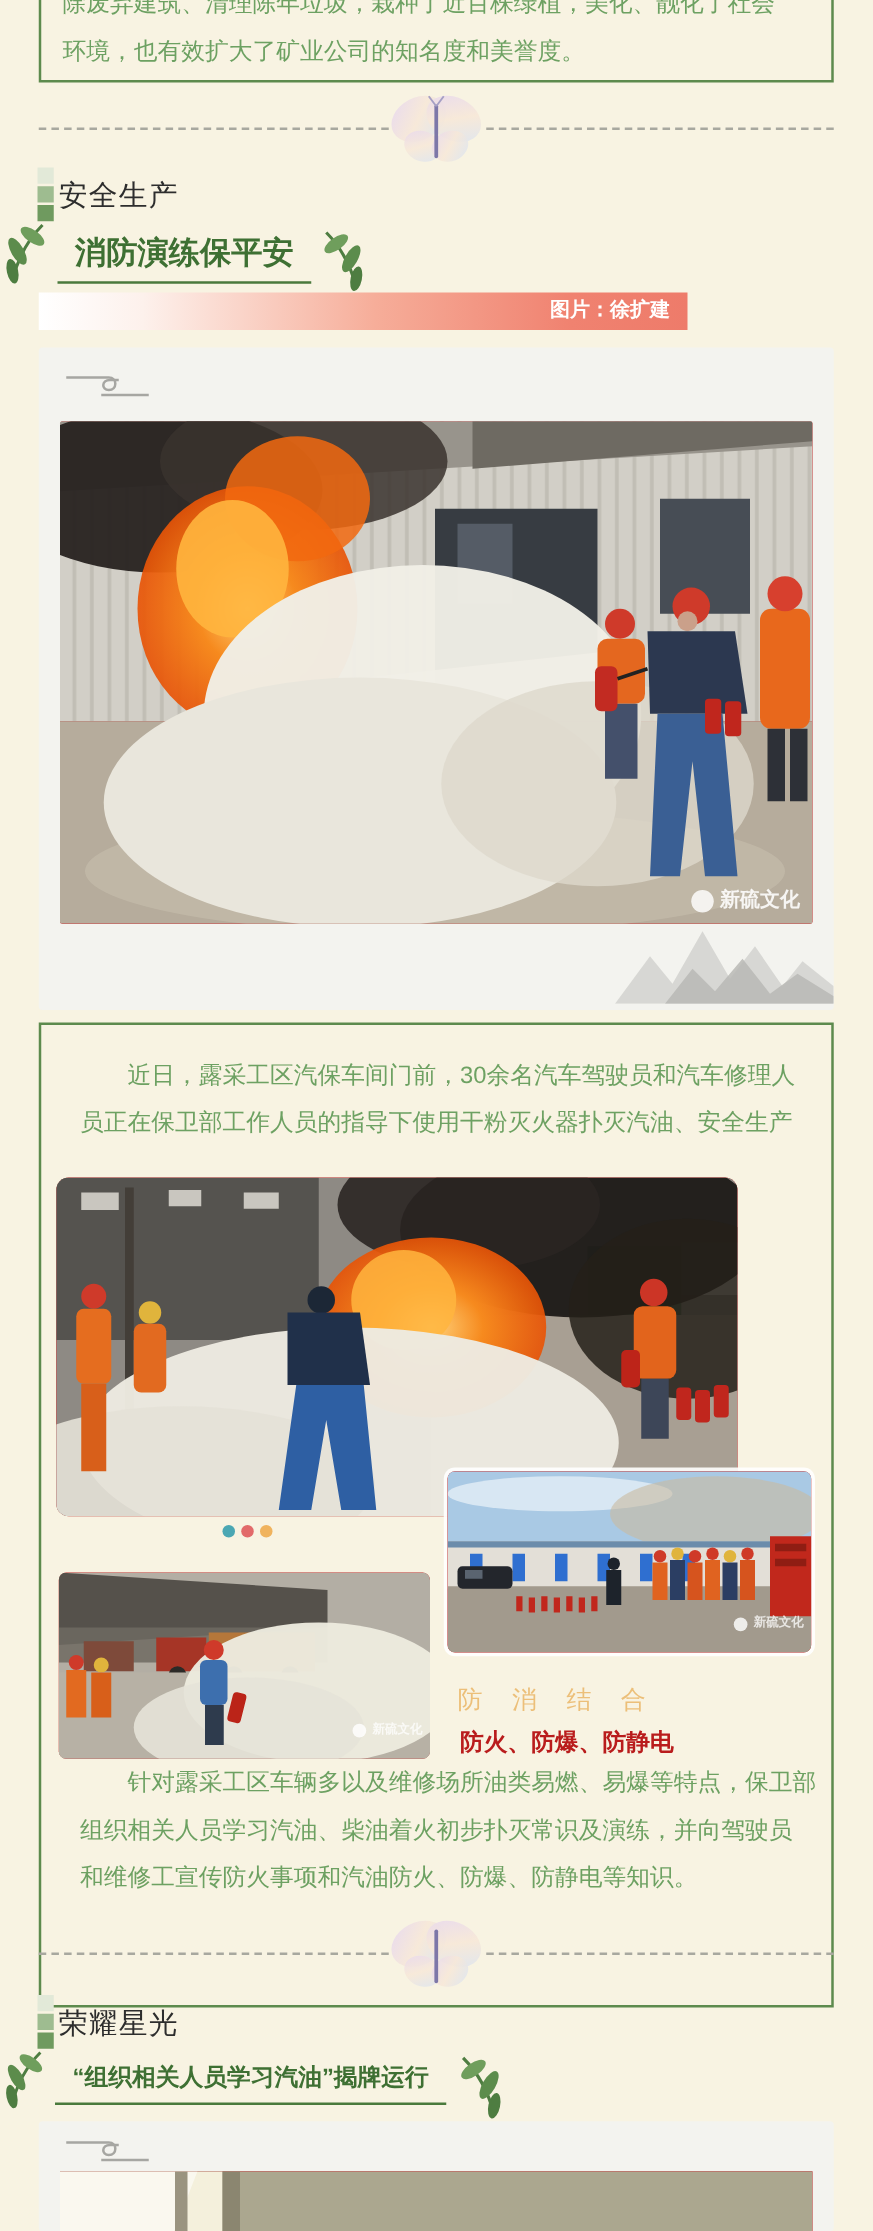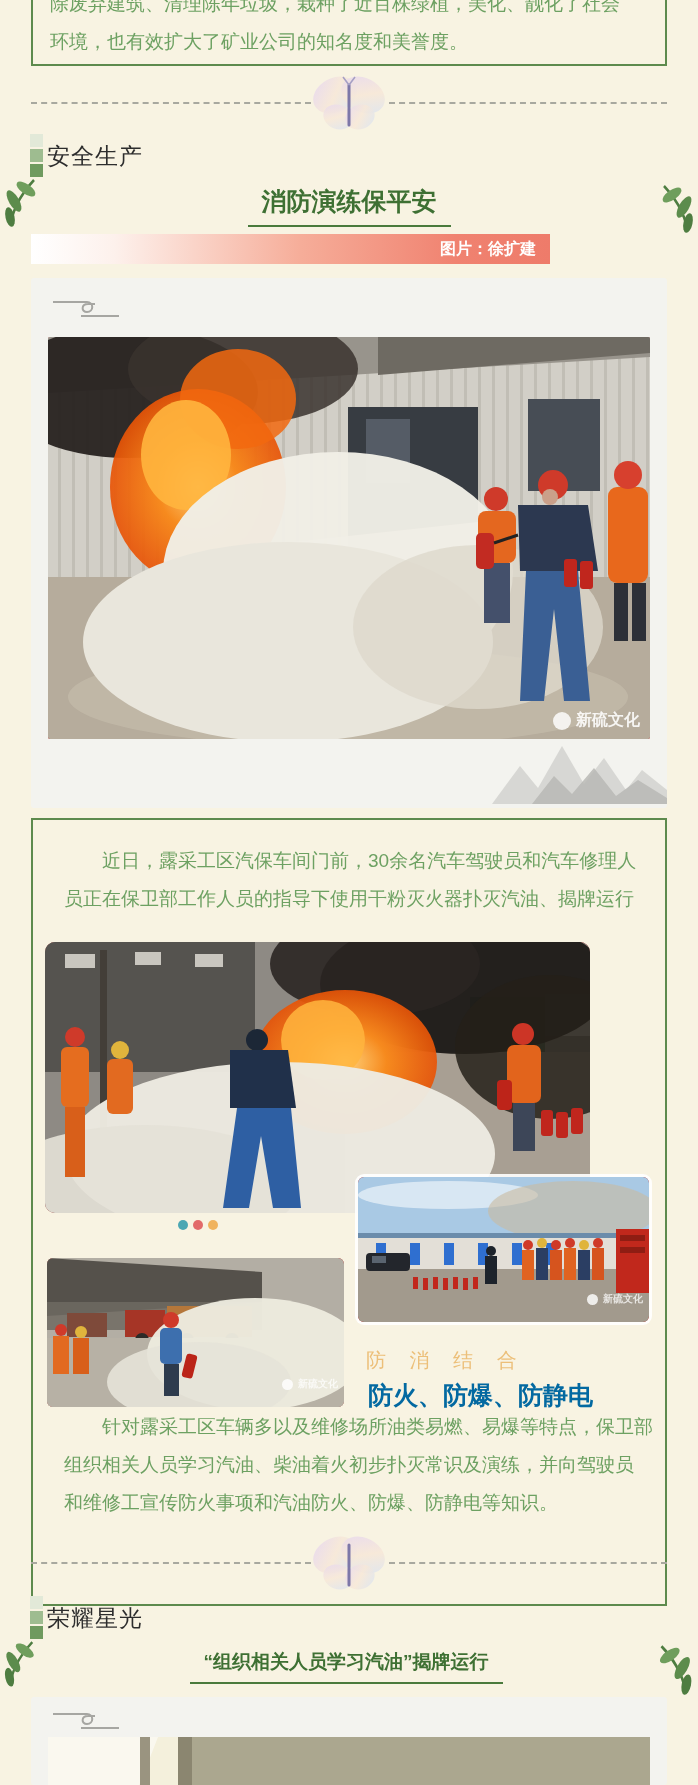--- a/index.html
+++ b/index.html
@@ -14,21 +14,21 @@
 
   
   .dash{position:absolute;border-top:2px dashed #a8a89f;height:0;}
   .butterfly{position:absolute;}
 
   
   .sq{position:absolute;width:13px;height:13px;}
   .sec-label{position:absolute;font-size:23px;font-weight:400;color:#2d2d2d;letter-spacing:1px;text-align:right;}
 
   
-  .headline-row{position:absolute;left:0;width:698px;display:flex;justify-content:space-between;align-items:center;gap:6px;}
+  .headline-row{position:absolute;left:0;width:698px;display:flex;justify-content:flex-start;align-items:center;gap:6px;}
   .headline{font-weight:700;color:#3e7033;border-bottom:2px solid #4a7a3c;padding:0 14px 7px;}
   .h1t{font-size:25px;}
   .h2t{font-size:19px;}
 
   .banner{position:absolute;left:31px;width:519px;height:30px;line-height:30px;
     background:linear-gradient(90deg,#ffffff 0%,#fdf1ec 16%,#f6ad99 52%,#f08270 82%,#ee7b6a 100%);
     color:#fff;font-size:16px;font-weight:700;text-align:right;padding-right:14px;}
 
   .card{position:absolute;left:31px;width:636px;background:#f3f3ef;border-radius:3px;overflow:hidden;}
 
@@ -38,21 +38,21 @@
 
   .wm{position:absolute;display:flex;align-items:center;gap:5px;color:rgba(255,255,255,.88);font-weight:700;}
   .wm .logo{display:inline-block;border-radius:50%;background:rgba(255,255,255,.82);}
   .wm-lg{right:10px;bottom:8px;font-size:16px;} .wm-lg .logo{width:18px;height:18px;}
   .wm-sm{right:6px;bottom:4px;font-size:10px;color:rgba(255,255,255,.75);} .wm-sm .logo{width:11px;height:11px;}
 
   .dots{position:absolute;display:flex;gap:5px;}
   .dot{width:10px;height:10px;border-radius:50%;}
 
   .cap-title{position:absolute;font-size:20px;letter-spacing:9px;color:#ecbf79;}
-  .cap-sub{position:absolute;font-size:25px;font-weight:700;color:#0369a1;}
+  .cap-sub{position:absolute;font-size:19px;font-weight:700;color:#b91c1c;}
 </style>
 </head>
 <body>
 
 <div class="page">
 
   <svg width="0" height="0" style="position:absolute">
     <defs>
       <radialGradient id="flame">
           <stop offset="0" stop-color="#ffd27a"></stop>
@@ -171,21 +171,21 @@
       <svg width="175" height="72" viewBox="0 0 175 72">
         <path d="M0 72 L28 34 L46 56 L70 14 L92 52 L112 26 L134 58 L150 38 L175 58 V72 Z" fill="#d4d4d0" opacity=".9"></path>
         <path d="M40 72 L62 44 L80 62 L102 36 L124 64 L146 48 L175 66 V72 Z" fill="#b9b9b5" opacity=".85"></path>
       </svg>
     </span>
   </div>
 
   <div class="gbox indent" style="left:31px;top:818px;width:636px;height:788px;">
     <div class="abs" style="left:31px;top:22px;right:18px;">
       <div class="line">近日，露采工区汽保车间门前，30余名汽车驾驶员和汽车修理人</div>
-      <div class="line">员正在保卫部工作人员的指导下使用干粉灭火器扑灭汽油、揭牌运行</div>
+      <div class="line">员正在保卫部工作人员的指导下使用干粉灭火器扑灭汽油、安全生产</div>
     </div>
 
     <div class="photo r10" style="left:12px;top:122px;width:545px;height:271px;">
       <svg width="545" height="271" viewBox="0 0 545 271">
         <rect width="545" height="271" fill="#8e8a84"></rect>
         <rect width="210" height="130" fill="#55534f"></rect>
         <rect x="20" y="12" width="30" height="14" fill="#c9c6bf"></rect>
           <rect x="90" y="10" width="26" height="13" fill="#c9c6bf"></rect>
           <rect x="150" y="12" width="28" height="13" fill="#c9c6bf"></rect>
         <rect x="425" y="55" width="75" height="55" fill="#47634c"></rect>

